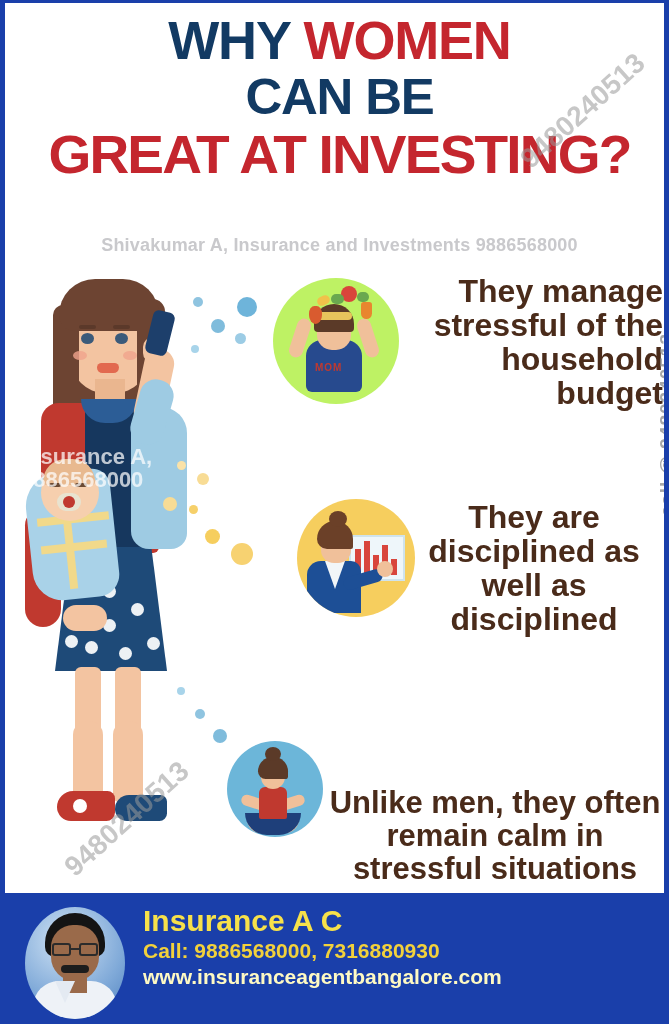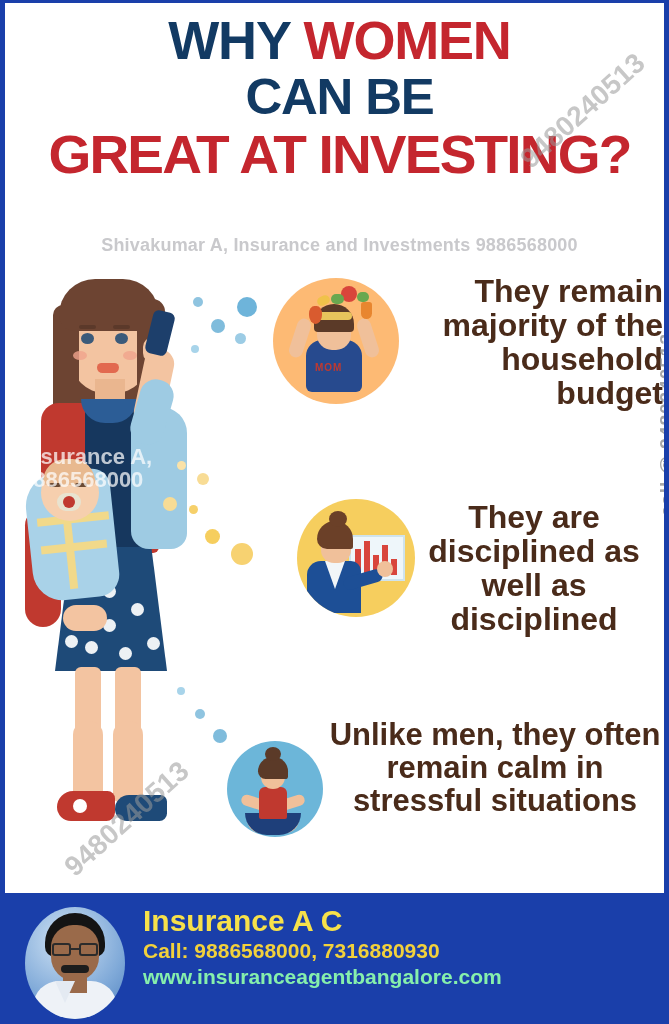--- a/index.html
+++ b/index.html
@@ -293,21 +293,21 @@
   .p-shirt { position:absolute; left:8px; top:74px; width:84px; height:44px;
      background:#eef2f7; border-radius: 26px 26px 0 0; }
   .p-neck { position:absolute; left:38px; top:70px; width:24px; height:16px; background:#9a6a4a; }
   .p-collarL { position:absolute; left:30px; top:74px; width:20px; height:22px;
      background:#e4eaf2; clip-path: polygon(0 0, 100% 0, 50% 100%); }
 
   .f-text { position: absolute; left: 138px; top: 12px; width: 520px; }
   .f-line1 { color: #f2d13b; font-size: 21px; font-weight: bold; letter-spacing: .2px; }
   .f-line2 { color: #f7e14a; font-size: 30px; font-weight: bold; margin-top: -1px; }
   .f-line3 { color: #f2d13b; font-size: 21px; font-weight: bold; margin-top: 1px; }
-  .f-line4 { color: #86efac; font-size: 21px; font-weight: bold; margin-top: 2px; }
+  .f-line4 { color: #fef9c3; font-size: 21px; font-weight: bold; margin-top: 2px; }
 </style>
 </head>
 <body>
 
 <div class="poster">
 
   <div class="title-block">
     <div class="t-line t-line1"><span class="navy">WHY </span><span class="red">WOMEN</span></div>
     <div class="t-line t-line2 navy">CAN BE</div>
     <div class="t-line t-line3 red">GREAT AT INVESTING?</div>
@@ -387,36 +387,36 @@
     <div class="dot" style="left:158px;top:494px;width:14px;height:14px;background:#f8dc95;"></div>
     <div class="dot" style="left:172px;top:458px;width:9px;height:9px;background:#fae2a8;"></div>
   </div>
   <div>
     <div class="dot" style="left:190px;top:706px;width:10px;height:10px;background:#8fc4e0;"></div>
     <div class="dot" style="left:172px;top:684px;width:8px;height:8px;background:#a8d4ea;"></div>
     <div class="dot" style="left:208px;top:726px;width:14px;height:14px;background:#7fbcdc;"></div>
   </div>
 
   <div class="row">
-    <div class="circle" style="left:268px;top:275px;width:126px;height:126px;background:#fdba74;">
+    <div class="circle" style="left:268px;top:275px;width:126px;height:126px;background:#bef264;">
       <div class="c1-armL"></div>
       <div class="c1-armR"></div>
       <div class="c1-body"></div>
       <div class="c1-head"></div>
       <div class="c1-hair"></div>
       <div class="c1-band"></div>
       <div class="veg" style="left:68px;top:8px;width:16px;height:16px;background:#d9453b;"></div>
       <div class="veg" style="left:44px;top:18px;width:13px;height:9px;background:#f0c24a;border-radius:6px;transform:rotate(-25deg);"></div>
       <div class="veg" style="left:36px;top:28px;width:13px;height:18px;background:#d95b2f;border-radius:50% 50% 60% 60%;"></div>
       <div class="veg" style="left:88px;top:24px;width:11px;height:17px;background:#e8862f;border-radius:4px 4px 8px 8px;"></div>
       <div class="veg" style="left:58px;top:16px;width:13px;height:10px;background:#6aa84f;border-radius:6px;"></div>
       <div class="veg" style="left:84px;top:14px;width:12px;height:10px;background:#6aa84f;border-radius:6px;"></div>
       <div class="c1-mom">MOM</div>
     </div>
-    <div class="blk-text" style="left:404px;top:272px;width:254px;font-size:32px;text-align:right;">They remain majority of the household budget</div>
+    <div class="blk-text" style="left:404px;top:272px;width:254px;font-size:32px;text-align:right;">They manage stressful of the household budget</div>
   </div>
 
   <div class="row">
     <div class="circle" style="left:292px;top:496px;width:118px;height:118px;background:#f6ce5e;">
       <div class="c2-board">
         <div class="bar" style="left:4px;height:26px;"></div>
         <div class="bar" style="left:13px;height:34px;"></div>
         <div class="bar" style="left:22px;height:20px;"></div>
         <div class="bar" style="left:31px;height:30px;"></div>
         <div class="bar" style="left:40px;height:16px;"></div>
@@ -436,21 +436,21 @@
     <div class="circle" style="left:222px;top:738px;width:96px;height:96px;background:#6cb6d9;">
       <div class="c3-armL"></div>
       <div class="c3-armR"></div>
       <div class="c3-legs"></div>
       <div class="c3-skirt"></div>
       <div class="c3-top"></div>
       <div class="c3-head"></div>
       <div class="c3-hair"></div>
       <div class="c3-bun"></div>
     </div>
-    <div class="blk-text" style="left:324px;top:716px;width:332px;font-size:31px;text-align:center;">Unlike men, they often remain calm in stressful situations</div>
+    <div class="blk-text" style="left:324px;top:784px;width:332px;font-size:31px;text-align:center;">Unlike men, they often remain calm in stressful situations</div>
   </div>
 
   <div class="wm-diag" style="left:500px;top:92px;font-size:28px;transform:rotate(-42deg);">9480240513</div>
   <div class="wm-diag" style="left:44px;top:800px;font-size:28px;transform:rotate(-42deg);">9480240513</div>
   <div class="wm-vert">call @ 9480240513</div>
   <div class="wm-white">
     <div>Insurance A,</div>
     <div>9886568000</div>
   </div>
 

